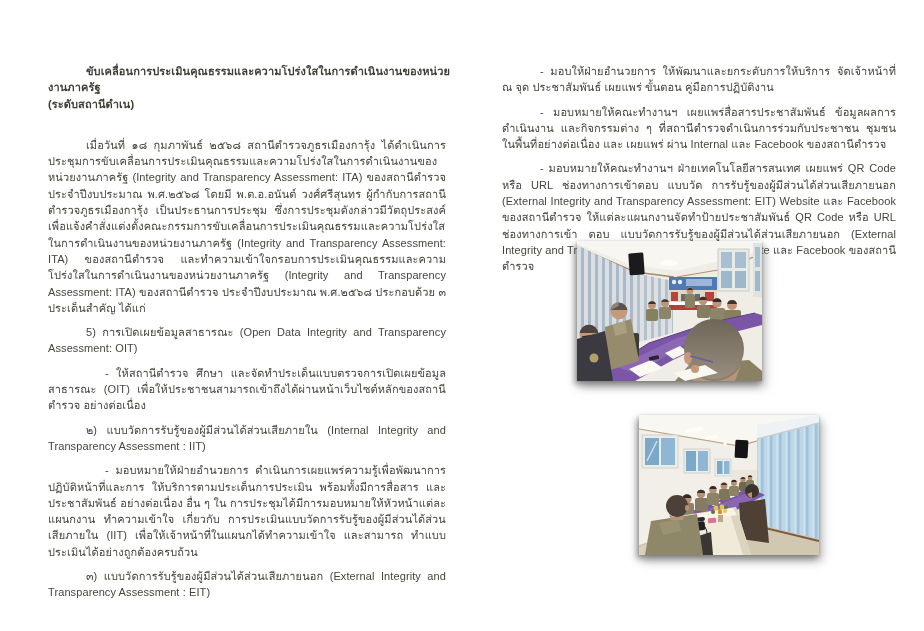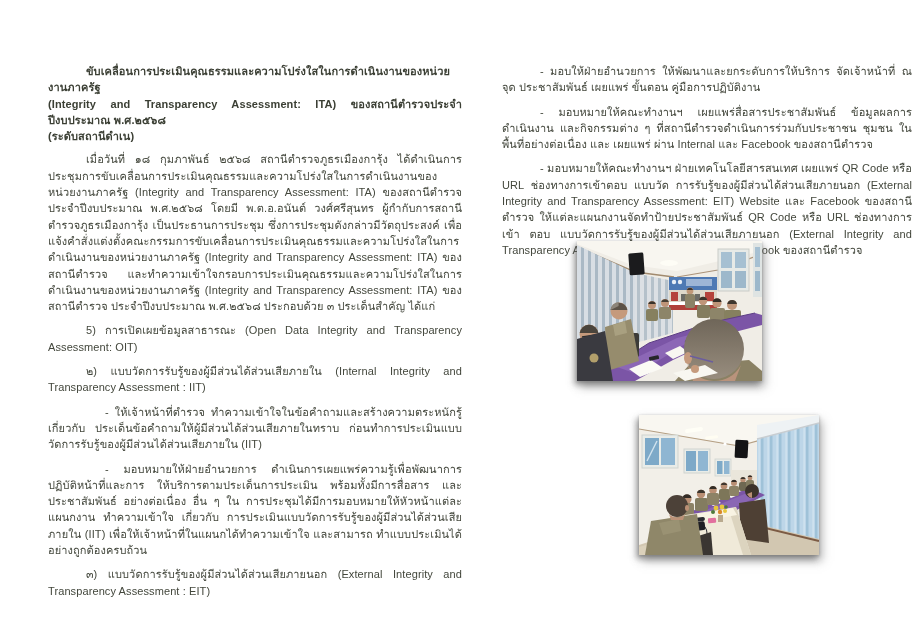--- a/index.html
+++ b/index.html
@@ -8,48 +8,47 @@
     background:#ffffff;color:#43473c;
     font-family:"Liberation Sans","DejaVu Sans",sans-serif;
   }
   .page{position:absolute;inset:0;}
   .col{
     position:absolute;top:63px;font-size:11px;line-height:16.3px;
     text-align:justify;letter-spacing:0.1px;
   }
   .col-left{left:48px;width:414px;}
   .col-right{left:502px;width:410px;}
-  .doc-title{font-weight:bold;margin:0 0 7px 0;color:#3b3f34;}
+  .doc-title{font-weight:bold;margin:0 0 25px 0;color:#3b3f34;}
   .doc-title .tl1{text-indent:38px;}
-  .col p{margin:0 0 8px 0;}
+  .col p{margin:0 16px 8px 0;}
   .indent1{text-indent:38px;}
   .indent2{text-indent:57px;}
   .photo{
     position:absolute;overflow:hidden;background:#ece9e2;
     box-shadow:-3px 4px 6px rgba(105,105,105,.55),3px 6px 9px rgba(110,110,110,.5),0 1px 3px rgba(80,80,80,.4);
   }
   .photo svg{display:block;width:100%;height:100%;}
   #photo1{left:577px;top:241px;width:185px;height:140px;}
   #photo2{left:639px;top:415px;width:180px;height:140px;}
 </style>
 </head>
 <body>
 
 <div class="page">
 
   <div class="col col-left">
     <div class="doc-title">
       <div class="tl1">ขับเคลื่อนการประเมินคุณธรรมและความโปร่งใสในการดำเนินงานของหน่วยงานภาครัฐ</div>
-      <div>(Integrity and Transparency Assessment: ITA) ของสถานีตำรวจประจำปีงบประมาณ พ.ศ.๒๕๖๘</div>
       <div>(ระดับสถานีดำเน)</div>
     </div>
     <p class="indent1">เมื่อวันที่ ๑๘ กุมภาพันธ์ ๒๕๖๘  สถานีตำรวจภูธรเมืองการุ้ง ได้ดำเนินการประชุมการขับเคลื่อนการประเมินคุณธรรมและความโปร่งใสในการดำเนินงานของหน่วยงานภาครัฐ (Integrity and Transparency Assessment: ITA) ของสถานีตำรวจ ประจำปีงบประมาณ พ.ศ.๒๕๖๘ โดยมี พ.ต.อ.อนันต์ วงศ์ศรีสุนทร ผู้กำกับการสถานีตำรวจภูธรเมืองการุ้ง เป็นประธานการประชุม ซึ่งการประชุมดังกล่าวมีวัตถุประสงค์  เพื่อแจ้งคำสั่งแต่งตั้งคณะกรรมการขับเคลื่อนการประเมินคุณธรรมและความโปร่งใสในการดำเนินงานของหน่วยงานภาครัฐ (Integrity and Transparency Assessment: ITA) ของสถานีตำรวจ และทำความเข้าใจกรอบการประเมินคุณธรรมและความโปร่งใสในการดำเนินงานของหน่วยงานภาครัฐ (Integrity and Transparency Assessment: ITA) ของสถานีตำรวจ ประจำปีงบประมาณ พ.ศ.๒๕๖๘ ประกอบด้วย ๓ ประเด็นสำคัญ ได้แก่</p>
     <p class="indent1">5) การเปิดเผยข้อมูลสาธารณะ (Open Data Integrity and Transparency Assessment: OIT)</p>
+    <p class="indent2">- ให้สถานีตำรวจ ศึกษา และจัดทำประเด็นแบบตรวจการเปิดเผยข้อมูลสาธารณะ (OIT) เพื่อให้ประชาชนสามารถเข้าถึงได้ผ่านหน้าเว็บไซต์หลักของสถานีตำรวจ อย่างต่อเนื่อง</p>
     <p class="indent1">๒) แบบวัดการรับรู้ของผู้มีส่วนได้ส่วนเสียภายใน (Internal  Integrity  and  Transparency Assessment : IIT)</p>
-    <p class="indent2">- ให้เจ้าหน้าที่ตำรวจ ทำความเข้าใจในข้อคำถามและสร้างความตระหนักรู้เกี่ยวกับ ประเด็นข้อคำถามให้ผู้มีส่วนได้ส่วนเสียภายในทราบ ก่อนทำการประเมินแบบวัดการรับรู้ของผู้มีส่วนได้ส่วนเสียภายใน (IIT)</p>
     <p class="indent2">- มอบหมายให้ฝ่ายอำนวยการ ดำเนินการเผยแพร่ความรู้เพื่อพัฒนาการปฏิบัติหน้าที่และการ ให้บริการตามประเด็นการประเมิน พร้อมทั้งมีการสื่อสาร และประชาสัมพันธ์ อย่างต่อเนื่อง  อื่น ๆ ใน การประชุมได้มีการมอบหมายให้หัวหน้าแต่ละแผนกงาน ทำความเข้าใจ เกี่ยวกับ การประเมินแบบวัดการรับรู้ของผู้มีส่วนได้ส่วนเสียภายใน (IIT) เพื่อให้เจ้าหน้าที่ในแผนกได้ทำความเข้าใจ และสามารถ ทำแบบประเมินได้อย่างถูกต้องครบถ้วน</p>
     <p class="indent1">๓) แบบวัดการรับรู้ของผู้มีส่วนได้ส่วนเสียภายนอก (External  Integrity  and  Transparency Assessment : EIT)</p>
 
   </div>
 
   <div class="col col-right">
     <p class="indent1">- มอบให้ฝ่ายอำนวยการ ให้พัฒนาและยกระดับการให้บริการ จัดเจ้าหน้าที่ ณ จุด ประชาสัมพันธ์ เผยแพร่ ขั้นตอน คู่มือการปฏิบัติงาน</p>
     <p class="indent1">- มอบหมายให้คณะทำงานฯ เผยแพร่สื่อสารประชาสัมพันธ์ ข้อมูลผลการ ดำเนินงาน และกิจกรรมต่าง ๆ ที่สถานีตำรวจดำเนินการร่วมกับประชาชน ชุมชน ในพื้นที่อย่างต่อเนื่อง และ เผยแพร่ ผ่าน Internal และ Facebook ของสถานีตำรวจ</p>
     <p class="indent1">- มอบหมายให้คณะทำงานฯ ฝ่ายเทคโนโลยีสารสนเทศ เผยแพร่ QR Code หรือ URL ช่องทางการเข้าตอบ แบบวัด การรับรู้ของผู้มีส่วนได้ส่วนเสียภายนอก (External  Integrity  and  Transparency Assessment: EIT) Website และ Facebook ของสถานีตำรวจ  ให้แต่ละแผนกงานจัดทำป้ายประชาสัมพันธ์ QR  Code  หรือ URL  ช่องทางการเข้า ตอบ แบบวัดการรับรู้ของผู้มีส่วนได้ส่วนเสียภายนอก (External Integrity and Transparency Assessment: EIT) Website และ Facebook ของสถานีตำรวจ</p>
   </div>

